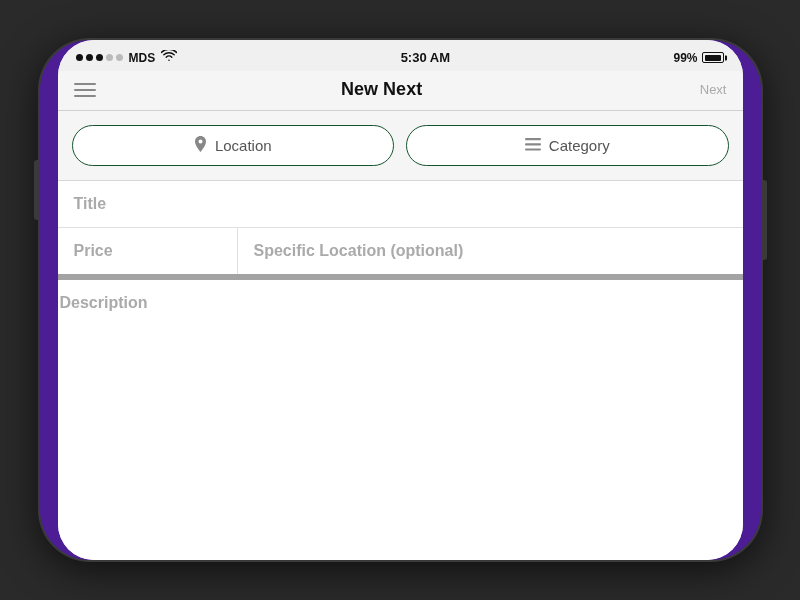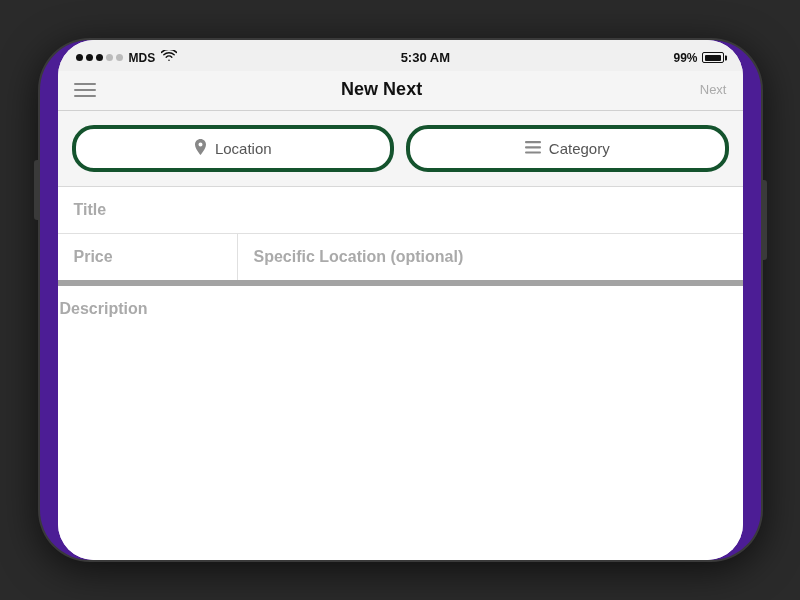--- a/index.html
+++ b/index.html
@@ -205,21 +205,21 @@
       padding: 14px 14px;
       display: flex;
       gap: 12px;
       background: #f5f5f5;
       border-bottom: 1px solid #d8d8d8;
     }
 
     .selector-btn {
       flex: 1;
       background: #fff;
-      border: 4px solid #14532d;
+      border: 1px solid #14532d;
       border-radius: 22px;
       padding: 10px 14px;
       display: flex;
       align-items: center;
       justify-content: center;
       gap: 8px;
       cursor: pointer;
     }
 
     .selector-btn-icon {

